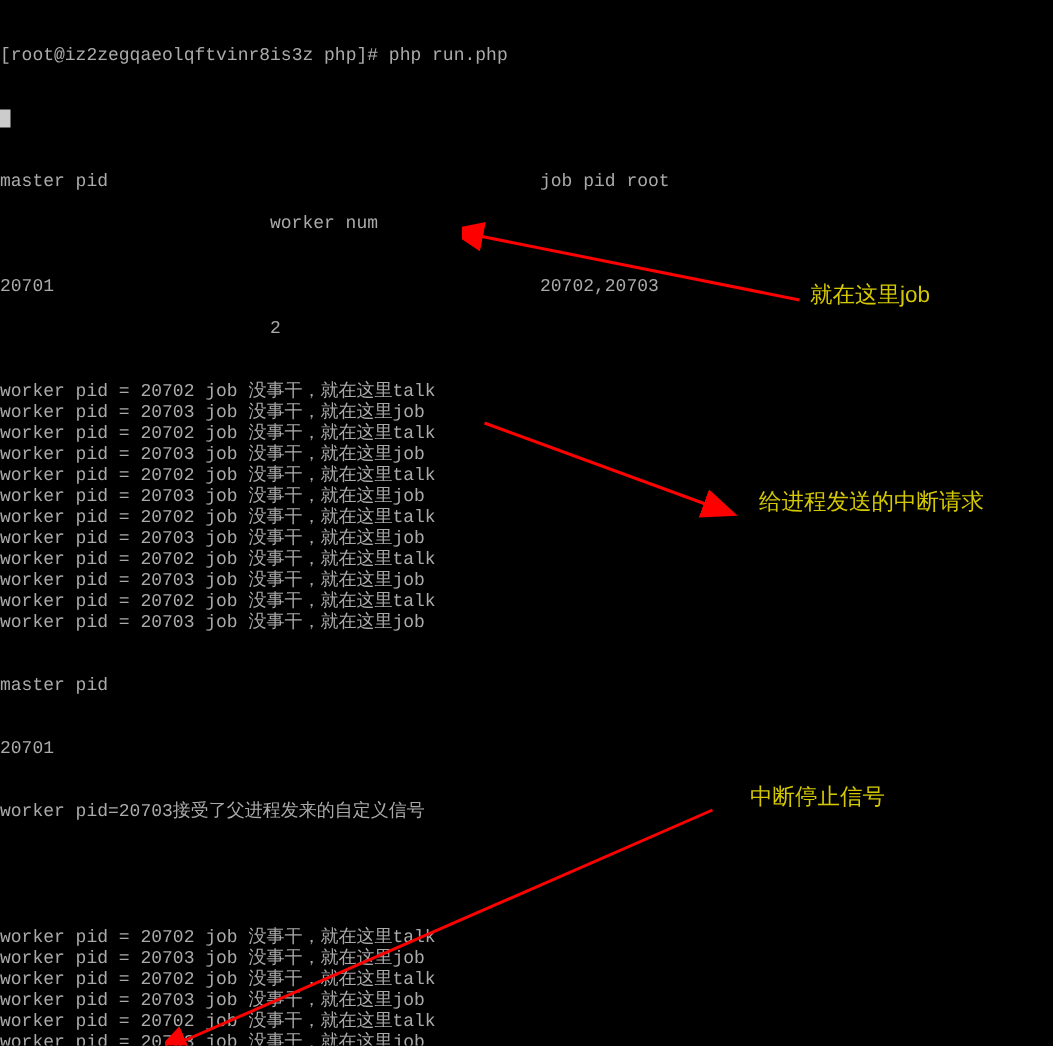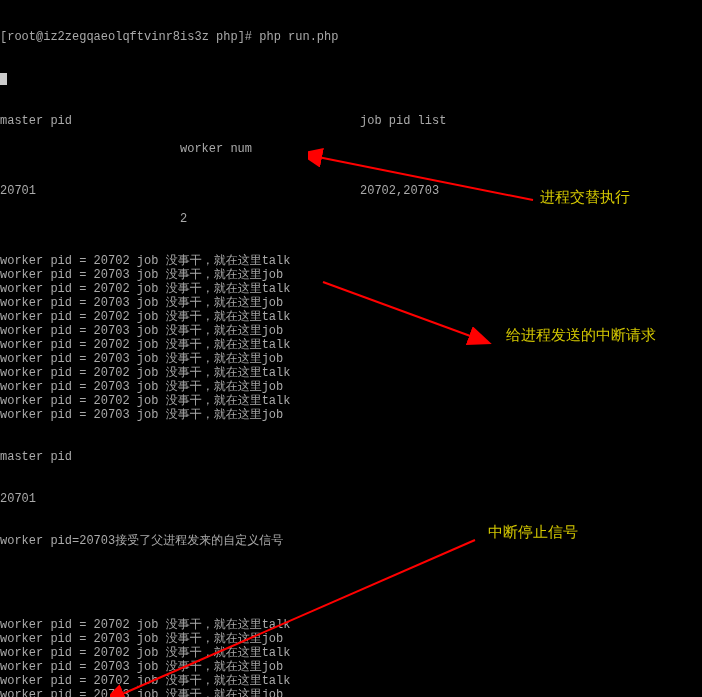--- a/index.html
+++ b/index.html
@@ -46,38 +46,38 @@
   </style>
 </head>
 <body>
 
 <div class="terminal">
   <span class="row">[root@iz2zegqaeolqftvinr8is3z php]# php run.php</span>
   <span class="row"><span class="cursor"></span></span>
   <div class="header-row">
     <span class="hcol1">master pid</span>
     <span class="hcol2">worker num</span>
-    <span class="hcol3">job pid list</span>
+    <span class="hcol3">job pid root</span>
   </div>
   <div class="header-row">
     <span class="hcol1">20701</span>
     <span class="hcol2">2</span>
     <span class="hcol3">20702,20703</span>
   </div>
   <div id="block1"><span class="row">worker pid = 20702 job 没事干，就在这里talk</span><span class="row">worker pid = 20703 job 没事干，就在这里job</span><span class="row">worker pid = 20702 job 没事干，就在这里talk</span><span class="row">worker pid = 20703 job 没事干，就在这里job</span><span class="row">worker pid = 20702 job 没事干，就在这里talk</span><span class="row">worker pid = 20703 job 没事干，就在这里job</span><span class="row">worker pid = 20702 job 没事干，就在这里talk</span><span class="row">worker pid = 20703 job 没事干，就在这里job</span><span class="row">worker pid = 20702 job 没事干，就在这里talk</span><span class="row">worker pid = 20703 job 没事干，就在这里job</span><span class="row">worker pid = 20702 job 没事干，就在这里talk</span><span class="row">worker pid = 20703 job 没事干，就在这里job</span></div>
   <span class="row">master pid</span>
   <span class="row">20701</span>
   <div id="signals"><span class="row">worker pid=20703接受了父进程发来的自定义信号</span></div>
   <span class="row"> </span>
   <div id="block2"><span class="row">worker pid = 20702 job 没事干，就在这里talk</span><span class="row">worker pid = 20703 job 没事干，就在这里job</span><span class="row">worker pid = 20702 job 没事干，就在这里talk</span><span class="row">worker pid = 20703 job 没事干，就在这里job</span><span class="row">worker pid = 20702 job 没事干，就在这里talk</span><span class="row">worker pid = 20703 job 没事干，就在这里job</span></div>
 </div>
 
-<div class="annotation" style="left:540px; top:190px;">进程交替执行</div>
+<div class="annotation" style="left:540px; top:190px;">就在这里job</div>
 <div class="annotation" style="left:506px; top:328px;">给进程发送的中断请求</div>
-<div class="annotation" style="left:488px; top:525px;">中断停止信号</div>
+<div class="annotation" style="left:500px; top:525px;">中断停止信号</div>
 
 <svg class="arrow" style="left:308px; top:95px; width:230px; height:110px;">
   <defs>
     <marker id="ah1" markerWidth="12" markerHeight="12" refX="2" refY="5" orient="auto">
       <path d="M0,0 L0,10 L12,5 z" fill="#ff0000"></path>
     </marker>
   </defs>
   <line x1="225" y1="105" x2="10" y2="62" stroke="#ff0000" stroke-width="2" marker-end="url(#ah1)"></line>
 </svg>
 

